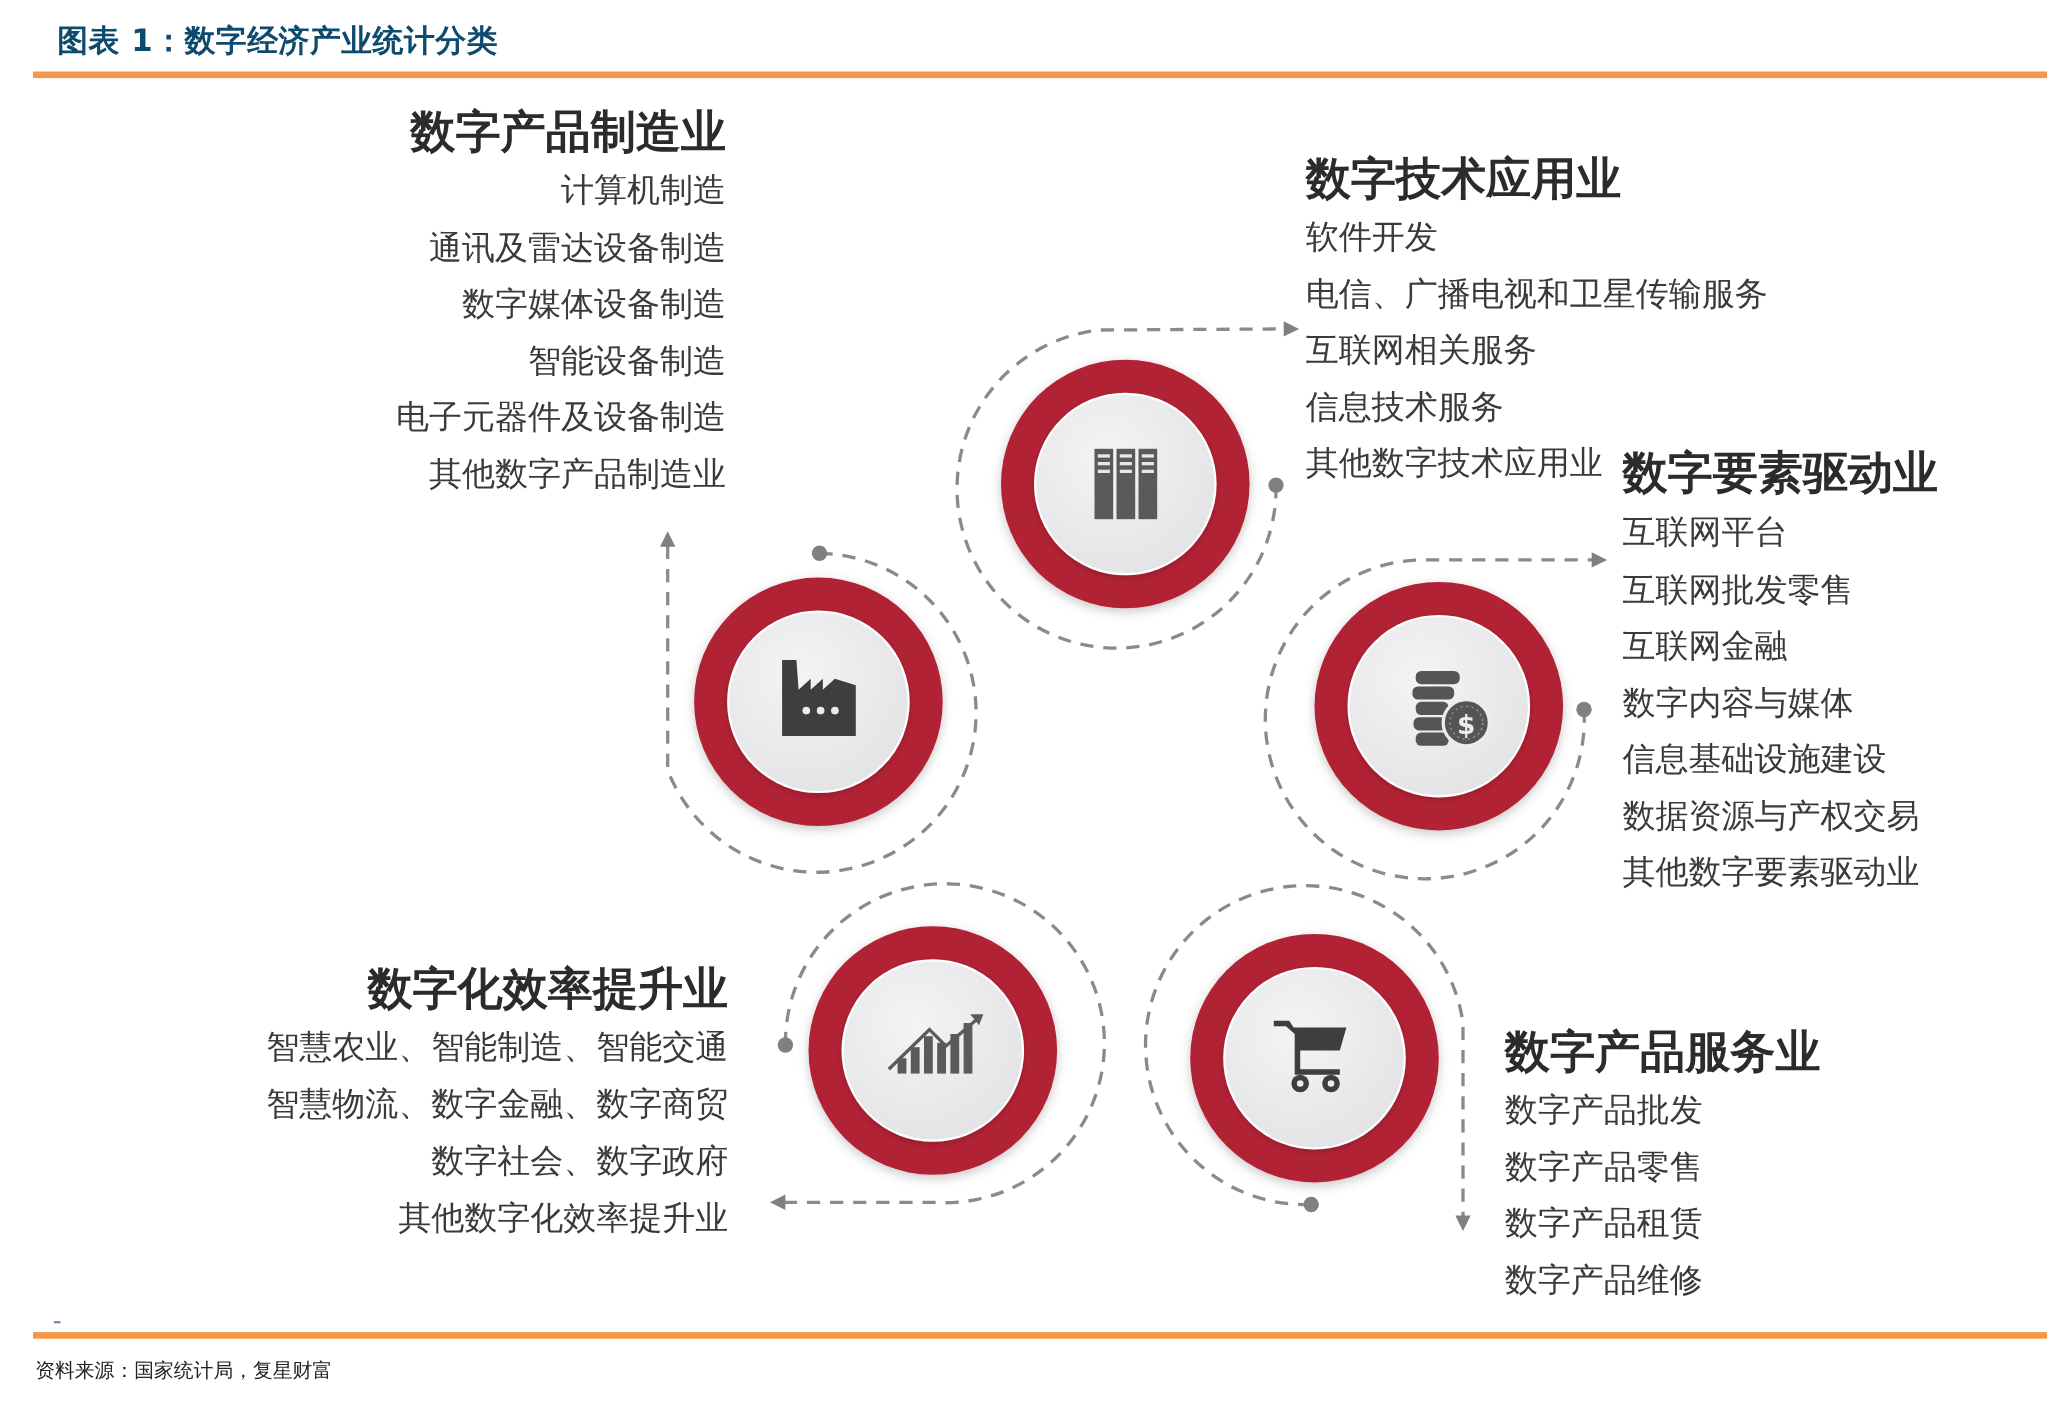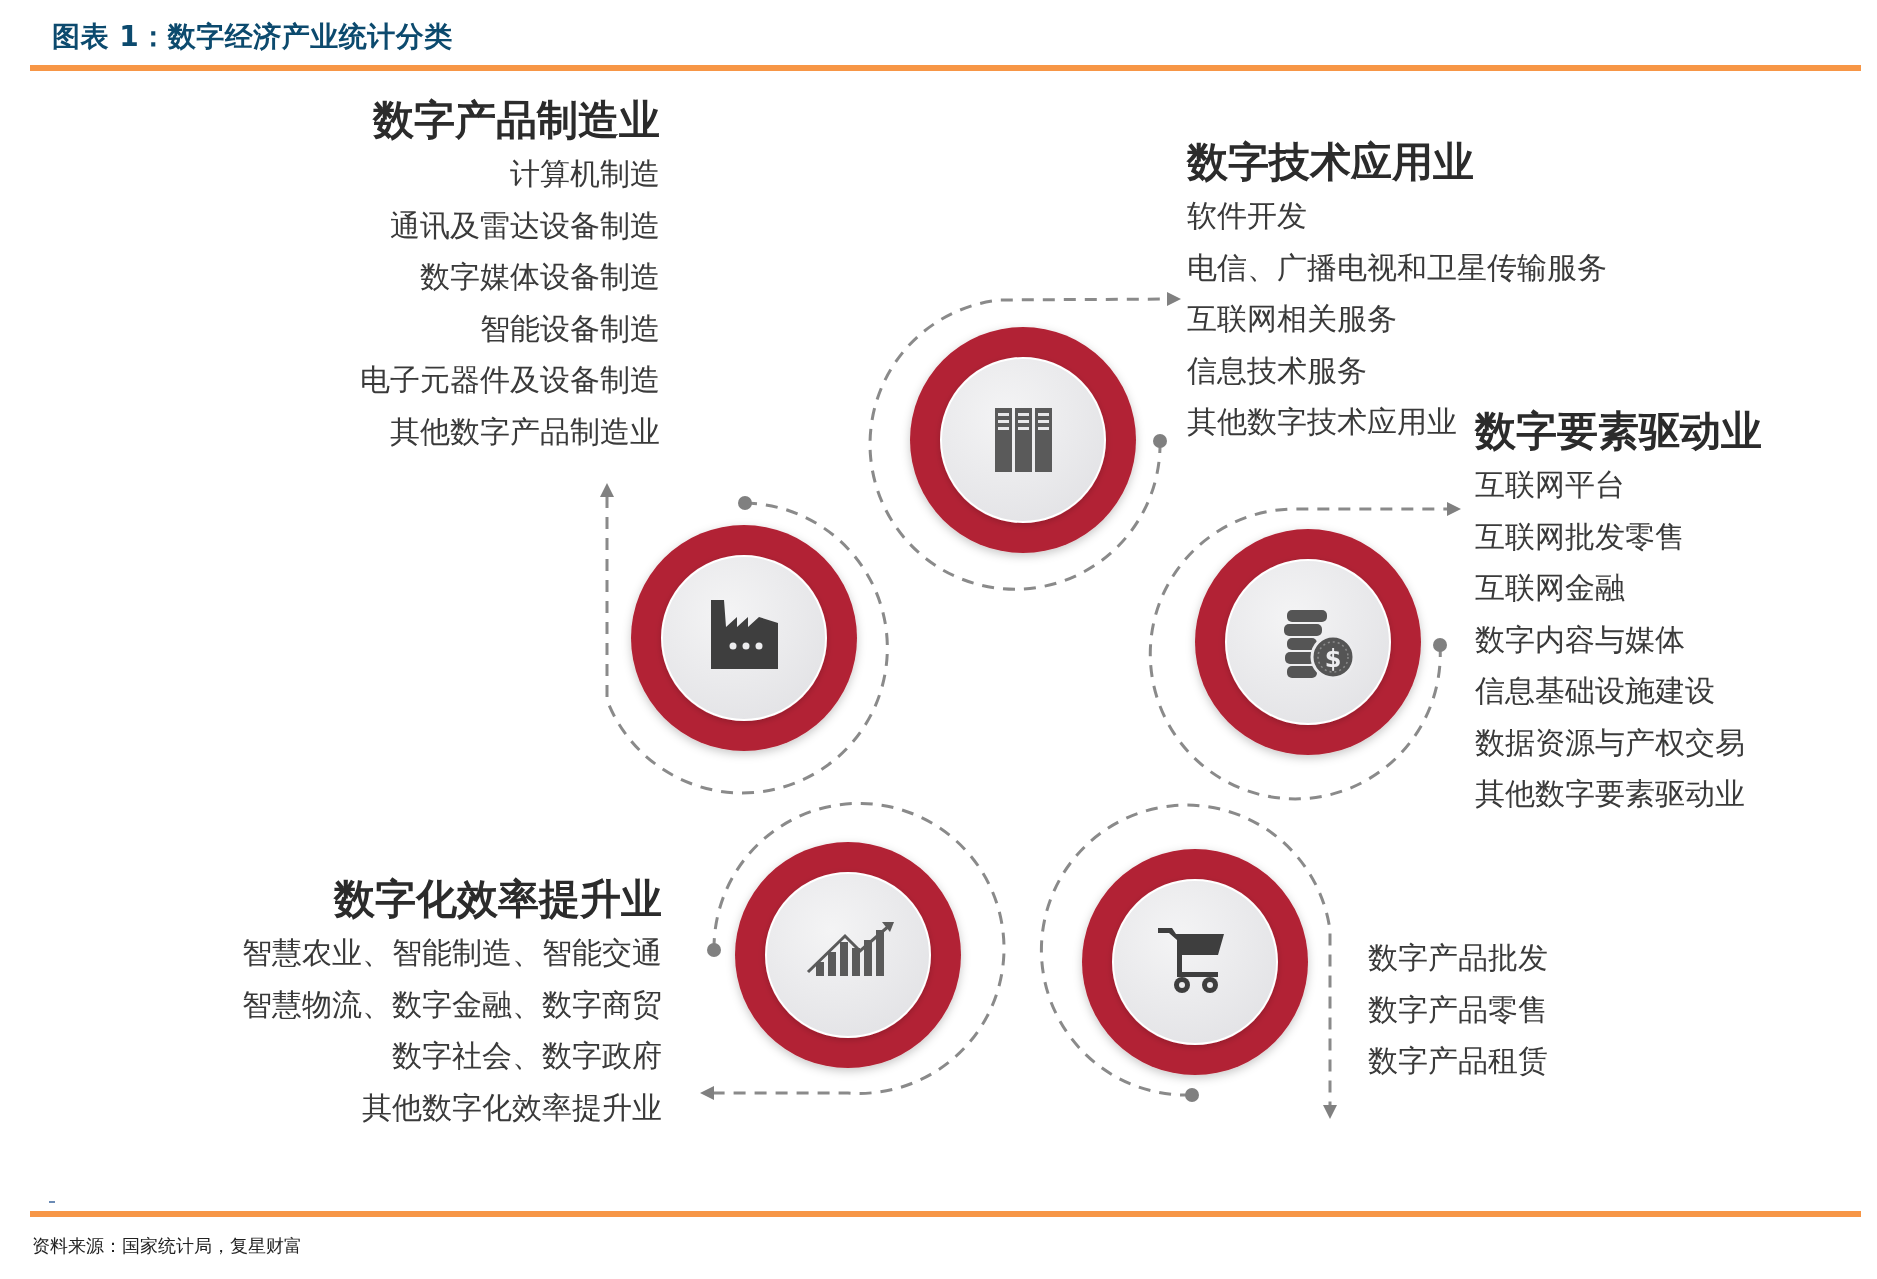--- a/index.html
+++ b/index.html
@@ -170,23 +170,25 @@
   <div class="item">互联网平台</div>
   <div class="item">互联网批发零售</div>
   <div class="item">互联网金融</div>
   <div class="item">数字内容与媒体</div>
   <div class="item">信息基础设施建设</div>
   <div class="item">数据资源与产权交易</div>
   <div class="item">其他数字要素驱动业</div>
 </div>
 
 <div class="block left-align" style="left:1368px; top:932px;">
+  <div class="heading">数字产品服务业</div>
   <div class="item">数字产品批发</div>
   <div class="item">数字产品零售</div>
   <div class="item">数字产品租赁</div>
+  <div class="item">数字产品维修</div>
 </div>
 
 <div class="block right-align" style="right:1215px; top:875px;">
   <div class="heading">数字化效率提升业</div>
   <div class="item">智慧农业、智能制造、智能交通</div>
   <div class="item">智慧物流、数字金融、数字商贸</div>
   <div class="item">数字社会、数字政府</div>
   <div class="item">其他数字化效率提升业</div>
 </div>
 

